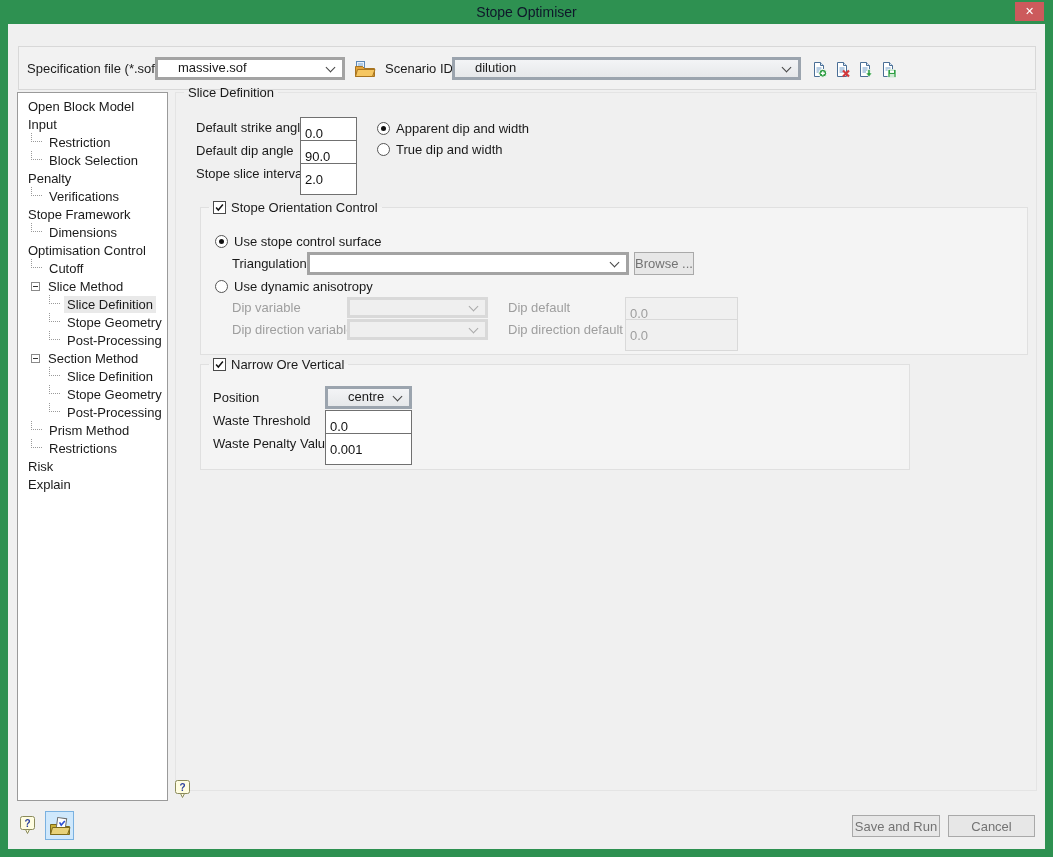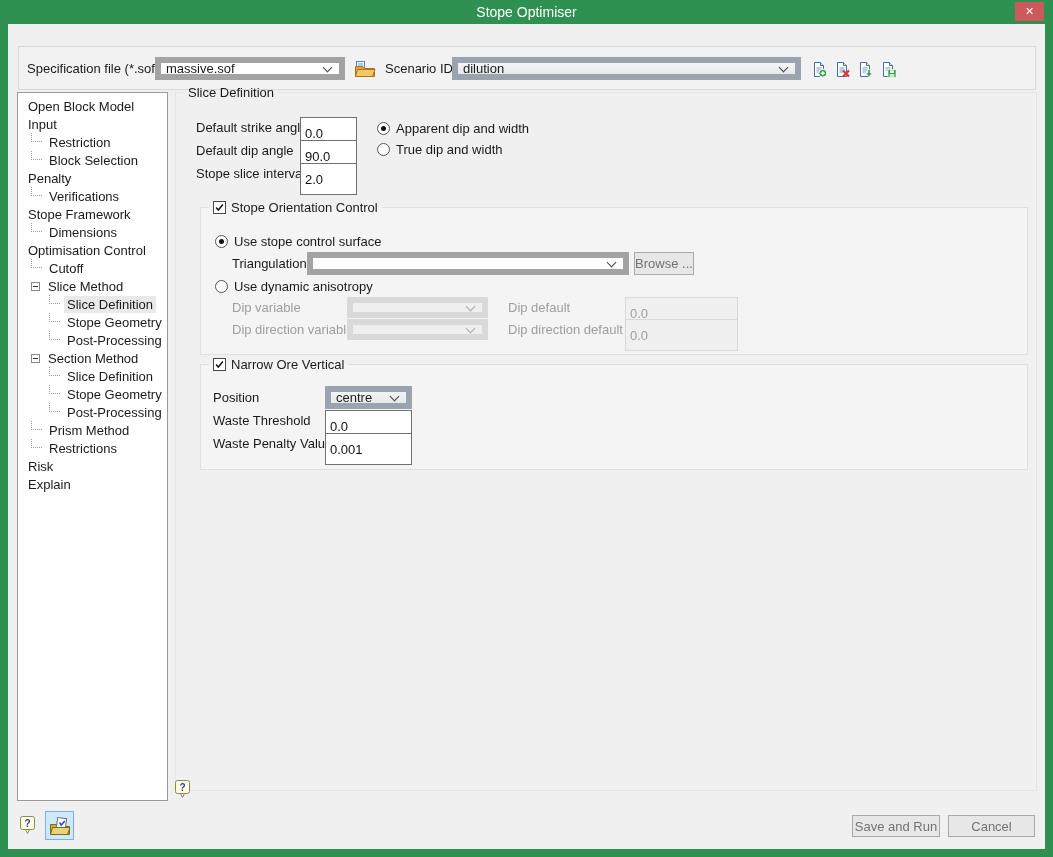--- a/index.html
+++ b/index.html
@@ -12,41 +12,41 @@
   }
   .window {
     position: relative;
     width: 1053px; height: 857px;
     background: #2e9151;
   }
   .titlebar {
     position: absolute; left:0; top:0; width:100%; height:24px;
     display:flex; align-items:center; justify-content:center;
   }
-  .titlebar .title { font-size:14px; color:#ffffff; }
+  .titlebar .title { font-size:14px; color:#0f172a; }
   .close-btn {
     position:absolute; right:9px; top:2px; width:29px; height:19px;
     background:#cc5a5c; color:#fff; font-size:11px;
     display:flex; align-items:center; justify-content:center;
     cursor:default;
   }
   .content {
     position:absolute; left:8px; top:24px; width:1037px; height:825px;
     background:#f0f0f0;
   }
 
   
   .header-panel {
     position:absolute; left:10px; top:22px; width:1018px; height:44px;
     background:#f2f2f2; border:1px solid #d8d8d8;
   }
   .lbl { position:absolute; white-space:nowrap; line-height:16px; }
   .combo {
-    position:absolute; border:6px solid #a3a3a3; background:#fff;
-    display:flex; align-items:center; padding-left:5px;
+    position:absolute; border:3px solid #a3a3a3; background:#fff;
+    display:flex; align-items:flex-start; padding-left:20px;
   }
   .combo::after {
     content:""; position:absolute; right:8px; top:50%; margin-top:-5px;
     width:6px; height:6px;
     border-right:1.5px solid #444; border-bottom:1.5px solid #444;
     transform:rotate(45deg);
   }
   .combo.gradient { background:linear-gradient(#f3f4f6,#e6e8ea); border-color:#9ba4ae; }
   .combo.disabled { background:#efefef; border-color:#d9d9d9; color:#9e9e9e; }
   .combo.disabled::after { border-color:#aaa; }
@@ -287,21 +287,21 @@
       <legend>
         <span class="checkbox">
           <svg width="13" height="13" viewBox="0 0 13 13">
             <path d="M2.5 6.5l2.6 3L10.5 3" stroke="#111" stroke-width="1.7" fill="none"></path>
           </svg>
         </span>
         <span>Stope Orientation Control</span>
       </legend>
     </fieldset>
 
-    <fieldset class="inner" style="left:192px; top:333px; width:828px; height:113px;">
+    <fieldset class="inner" style="left:192px; top:333px; width:710px; height:113px;">
       <legend>
         <span class="checkbox">
           <svg width="13" height="13" viewBox="0 0 13 13">
             <path d="M2.5 6.5l2.6 3L10.5 3" stroke="#111" stroke-width="1.7" fill="none"></path>
           </svg>
         </span>
         <span>Narrow Ore Vertical</span>
       </legend>
     </fieldset>
 

